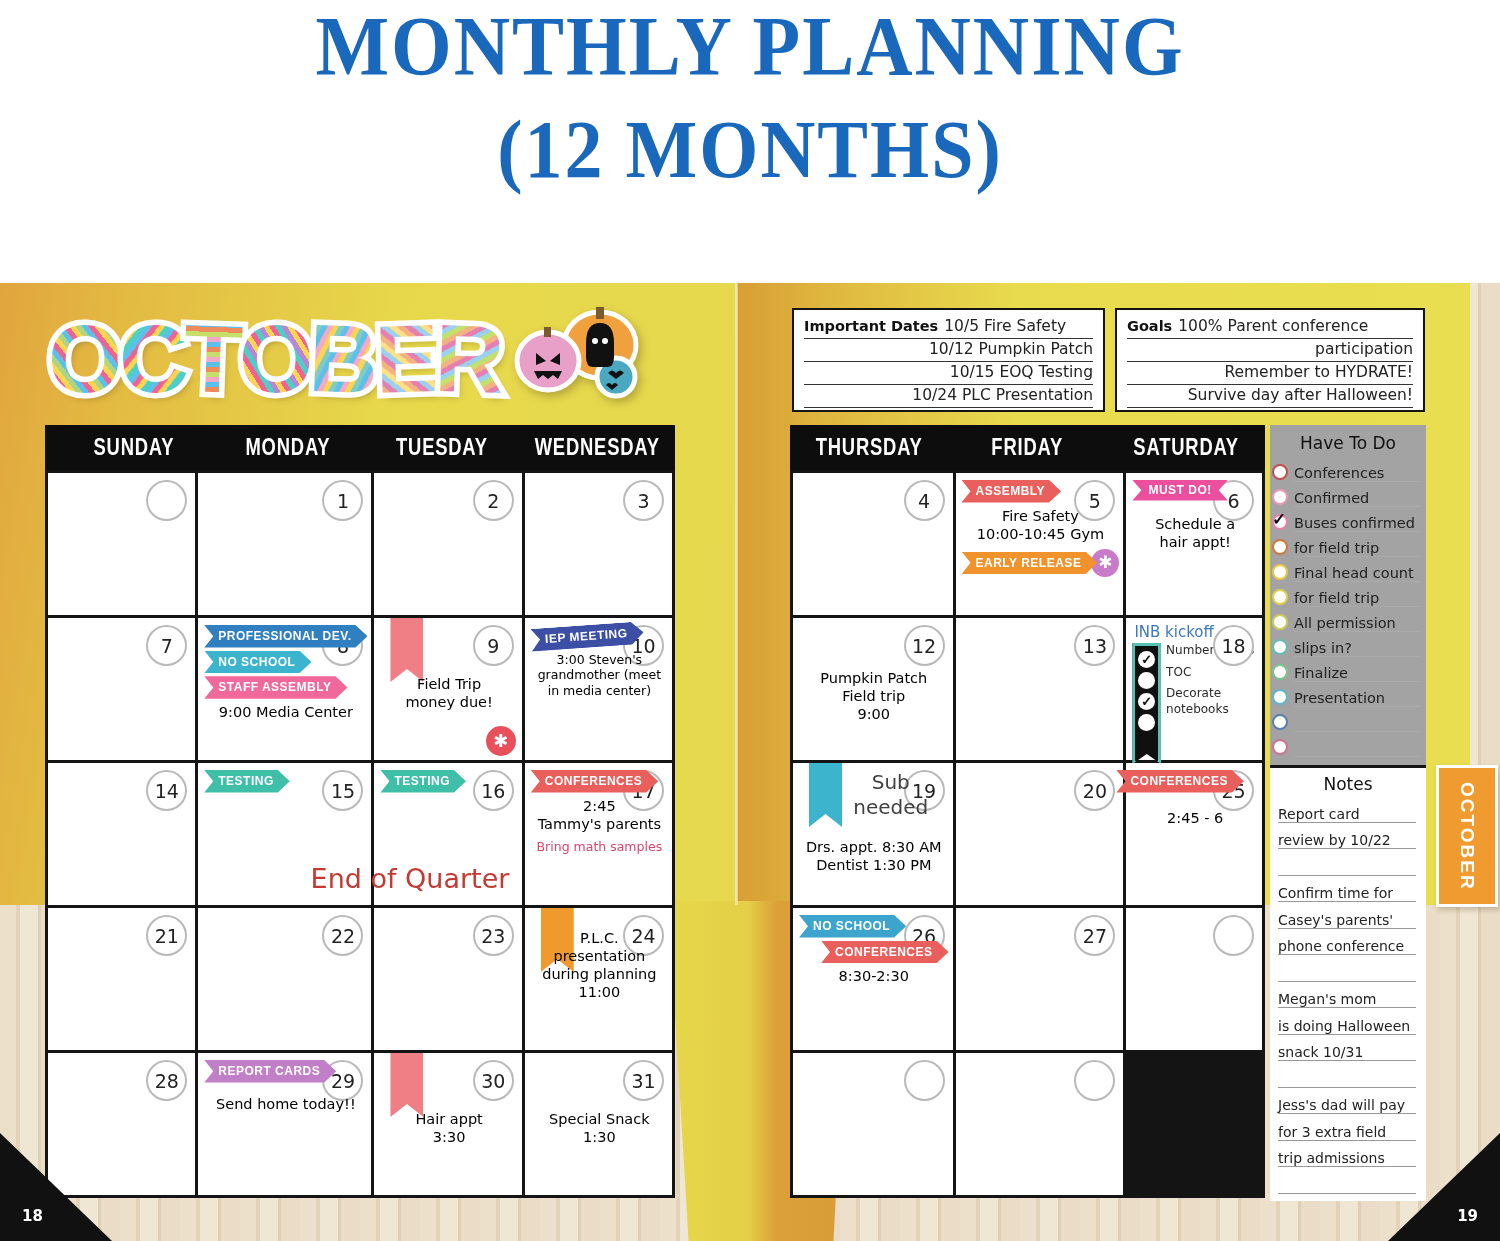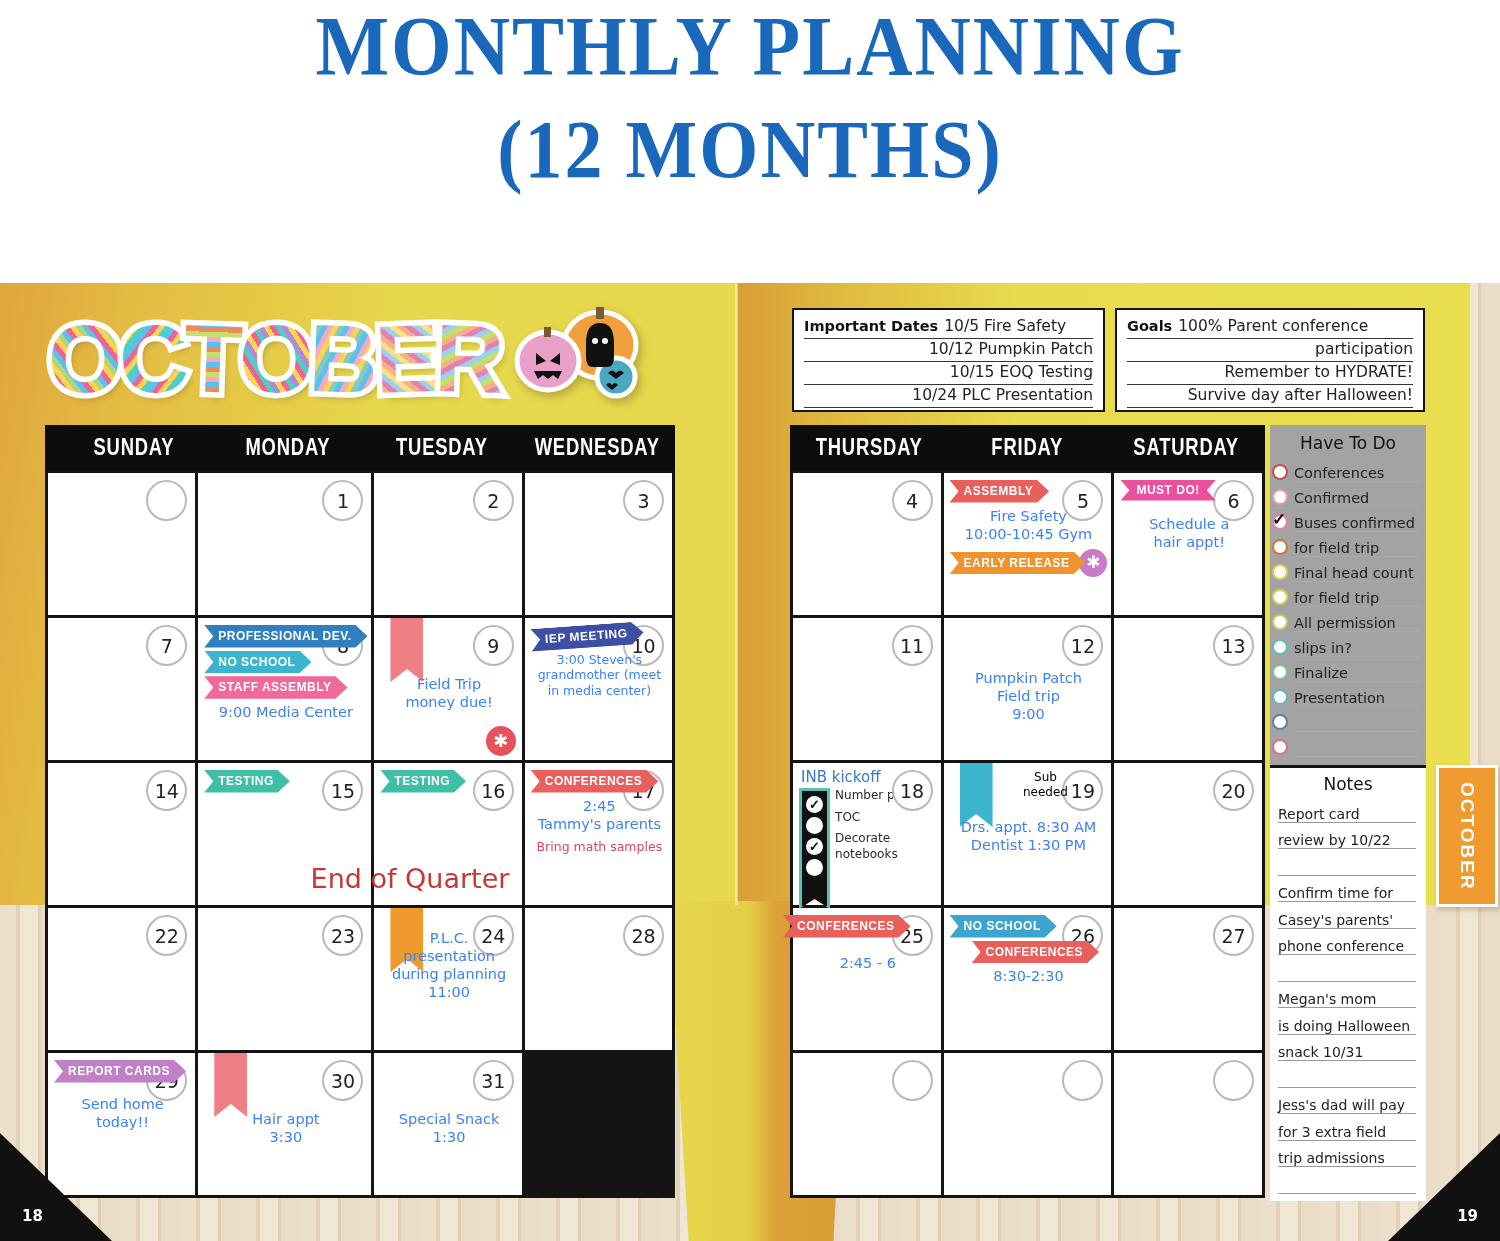--- a/index.html
+++ b/index.html
@@ -61,24 +61,24 @@
   .grid-left .cells{grid-template-columns:repeat(4,1fr);grid-auto-rows:142px;}
   .grid-right .cells{grid-template-columns:repeat(3,1fr);grid-auto-rows:142px;}
   .cell{position:relative;background:#fff;overflow:visible;padding:5px 4px 2px 6px;box-sizing:border-box;}
   .daynum{position:absolute;top:7px;right:8px;width:37px;height:37px;border:2px solid #b9b9b9;border-radius:50%;
           background:#fff;display:flex;align-items:center;justify-content:center;
           font-family:"DejaVu Sans",sans-serif;font-size:19px;color:#222;z-index:1;}
   .banner{position:relative;z-index:2;color:#fff;font-weight:bold;font-size:12px;letter-spacing:.5px;
           padding:5px 16px 5px 14px;width:max-content;max-width:86%;line-height:1.05;margin:2px 0 3px 0;
           clip-path:polygon(0 0,calc(100% - 12px) 0,100% 50%,calc(100% - 12px) 100%,0 100%,9px 50%);}
   .banner.flag{clip-path:polygon(0 0,100% 0,calc(100% - 9px) 50%,100% 100%,0 100%,9px 50%);padding:4px 16px;}
-  .note{position:relative;z-index:2;font-family:"DejaVu Sans",sans-serif;font-size:14.5px;color:#3b82f6;
+  .note{position:relative;z-index:2;font-family:"DejaVu Sans",sans-serif;font-size:14.5px;color:#000000;
         text-align:center;white-space:pre-line;line-height:1.25;margin-top:4px;}
   .note.small{font-size:12.5px;}
-  .note.red{color:#000000;font-size:12px;}
+  .note.red{color:#404040;font-size:20px;}
   .note.redsmall{color:#d8456a;font-size:12.5px;margin-top:6px;}
   .ribbon{position:absolute;top:0;left:16px;width:33px;height:64px;z-index:1;
           clip-path:polygon(0 0,100% 0,100% 100%,50% calc(100% - 13px),0 100%);}
   .badge{position:absolute;bottom:4px;right:6px;width:30px;height:30px;border-radius:50%;z-index:3;
          color:#fff;font-size:18px;display:flex;align-items:center;justify-content:center;}
   .b2row{display:flex;align-items:center;margin-top:6px;}
   .b2row .badge2{position:relative;width:28px;height:28px;border-radius:50%;color:#fff;font-size:17px;
          display:flex;align-items:center;justify-content:center;margin-left:-6px;z-index:1;}
   
   .inb-title{font-family:"DejaVu Sans",sans-serif;color:#3a78c2;font-size:15px;margin:0 0 2px 2px;}
@@ -231,20 +231,23 @@
             <div class="banner" style="background: rgb(63, 191, 167);">TESTING</div>
           </div>
           <div class="cell">
             <span class="daynum">17</span>
             <div class="banner" style="background: rgb(232, 95, 92);">CONFERENCES</div>
             <div class="note">2:45
 Tammy's parents</div>
             <div class="note redsmall">Bring math samples</div>
           </div>
           <div class="cell">
+            <span class="daynum">21</span>
+          </div>
+          <div class="cell">
             <span class="daynum">22</span>
           </div>
           <div class="cell">
             <span class="daynum">23</span>
           </div>
           <div class="cell">
             <span class="daynum">24</span>
             <span class="ribbon" style="background: rgb(240, 154, 46);"></span>
             <div class="note" style="margin-top: 16px;">P.L.C.
 presentation
@@ -292,23 +295,20 @@
             <div class="b2row">
               <div class="banner" style="background: rgb(240, 147, 45); margin: 0px;">EARLY RELEASE</div>
               <span class="badge2" style="background: rgb(199, 123, 201);">✱</span>
             </div>
           </div>
           <div class="cell">
             <span class="daynum">6</span>
             <div class="banner flag" style="background: rgb(237, 79, 159);">MUST DO!</div>
             <div class="note" style="margin-top: 14px; text-align: center;">Schedule a
 hair appt!</div>
-          </div>
-          <div class="cell">
-            <span class="daynum">11</span>
           </div>
           <div class="cell">
             <span class="daynum">12</span>
             <div class="note" style="margin-top: 46px;">Pumpkin Patch
 Field trip
 9:00</div>
           </div>
           <div class="cell">
             <span class="daynum">13</span>
           </div>

